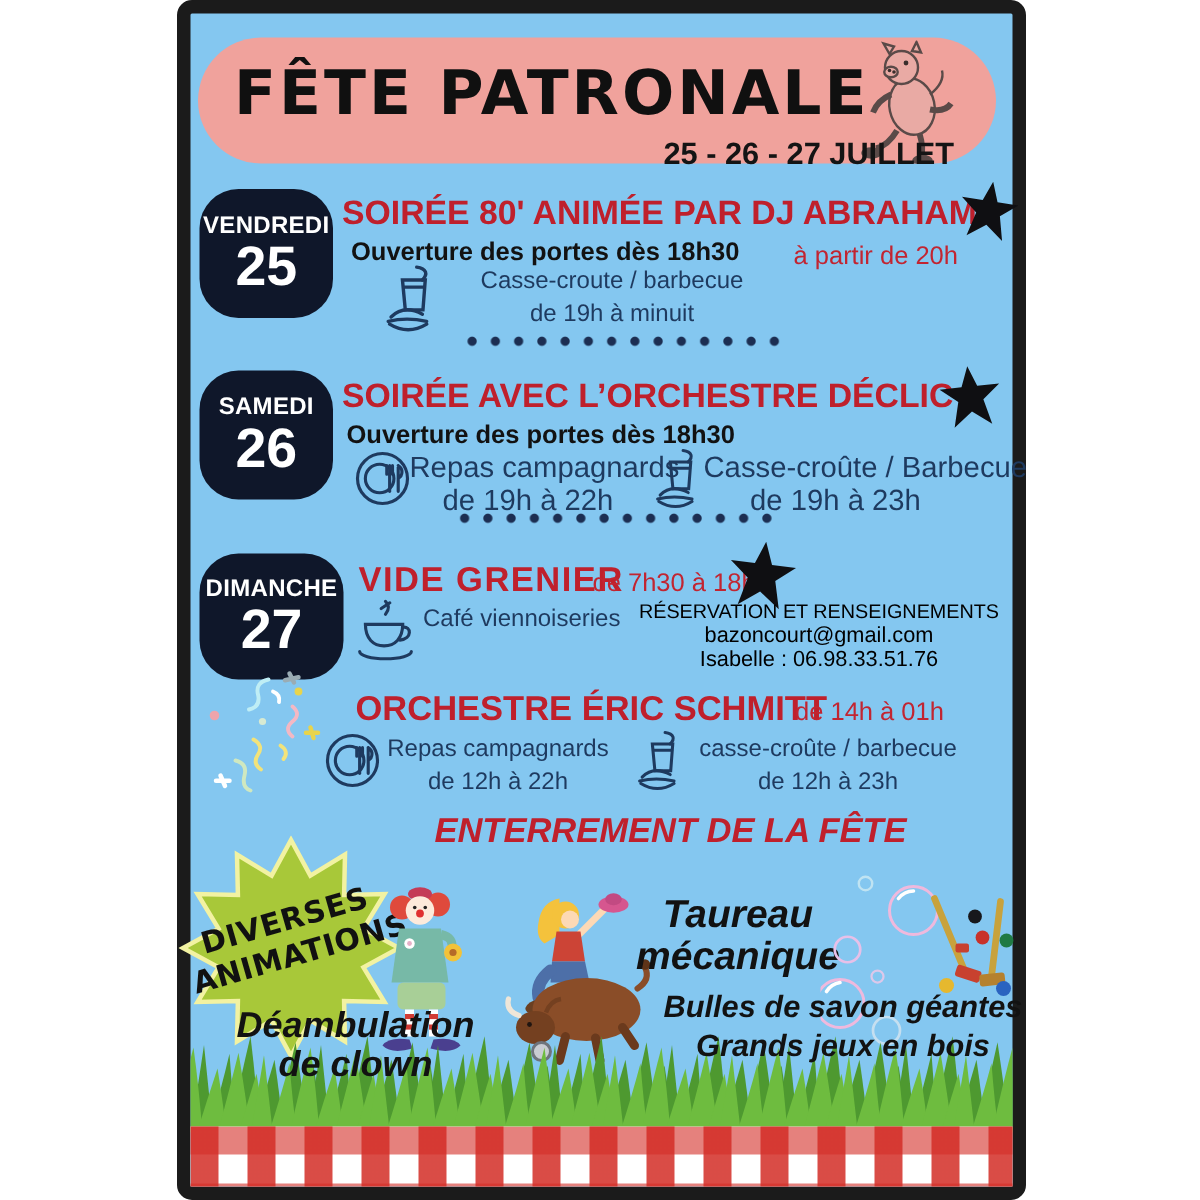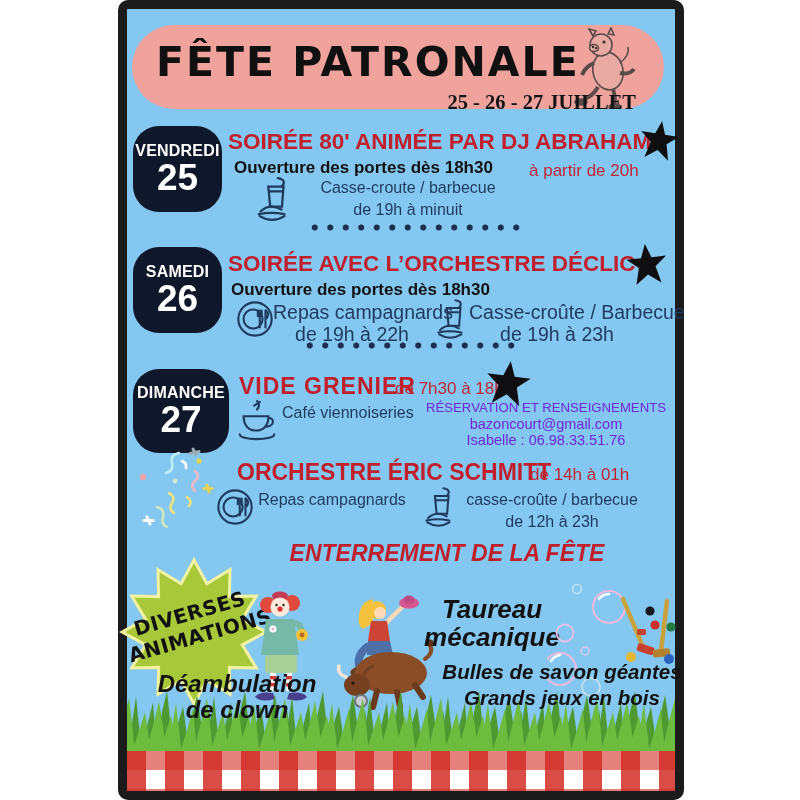--- a/index.html
+++ b/index.html
@@ -7,42 +7,42 @@
        font-family:"Liberation Sans", sans-serif;}
   .poster{position:absolute;left:118px;top:0;width:566px;height:800px;box-sizing:border-box;
           background:#84c7f0;border:9px solid #1b1b1b;border-radius:10px;padding-left:44px;}
   .abs{position:absolute;}
 
   
   .header-pill{left:5px;top:16px;width:532px;height:84px;background:#f0a29c;border-radius:44px;}
   .title{left:24px;top:13px;font-family:"DejaVu Sans",sans-serif;font-weight:800;
          font-size:41px;letter-spacing:2px;color:#101010;white-space:nowrap;}
   .pig{left:436px;top:2px;}
-  .dates{right:28px;top:66px;font-size:20.5px;font-weight:bold;color:#141414;white-space:nowrap;font-family:Liberation Serif, serif;}
+  .dates{right:28px;top:66px;font-size:20.5px;font-weight:bold;color:#141414;white-space:nowrap;}
 
   
   .badge{background:#0f172a;border-radius:26px;color:#fff;text-align:center;
          display:flex;flex-direction:column;justify-content:center;}
   .badge .bname{font-size:16px;font-weight:bold;letter-spacing:.2px;}
   .badge .bnum{font-size:37px;font-weight:bold;line-height:36px;}
   .badge-fri{left:6px;top:117px;width:89px;height:86px;}
   .badge-sat{left:6px;top:238px;width:89px;height:86px;}
   .badge-sun{left:6px;top:360px;width:96px;height:84px;}
 
   .headline{color:#bf202c;font-weight:bold;font-size:22.5px;white-space:nowrap;}
   .rednote{color:#c22531;font-size:17px;white-space:nowrap;}
   .doors{font-weight:bold;font-size:17px;color:#121212;white-space:nowrap;}
   .food{text-align:center;color:#1e3a5f;font-size:16px;line-height:22px;}
   .food .l1,.food .l2{white-space:nowrap;}
   .dots{height:7px;background-image:radial-gradient(circle,#1c2e52 2.7px,transparent 3.4px);
         background-size:15.5px 7px;background-repeat:repeat-x;background-position:left center;}
 
   .star svg{display:block;width:100%;height:100%;}
 
-  .contact{text-align:center;color:#6d28d9;line-height:16px;}
+  .contact{text-align:center;color:#000000;line-height:16px;}
   .contact .c1{font-size:13.2px;}
   .contact .c2,.contact .c3{font-size:14.5px;}
 
   .closing{color:#bf202c;font-weight:bold;font-style:italic;font-size:23px;text-align:center;white-space:nowrap;}
 
   
   .burst-text{transform:rotate(-16deg);text-align:center;color:#111;
               font-family:"DejaVu Sans",sans-serif;font-weight:800;font-size:20px;line-height:24px;letter-spacing:.5px;}
   .fancy{font-family:Liberation Sans, sans-serif;font-weight:bold;font-style:italic;color:#121212;text-align:center;}
   .taureau{font-size:26px;line-height:28px;}
@@ -205,20 +205,21 @@
     <svg width="40" height="40" viewBox="0 0 42 42" fill="none" stroke="#1e3a5f" stroke-width="2.2" stroke-linecap="round">
       <circle cx="21" cy="21" r="17.5"></circle>
         <circle cx="19" cy="21" r="10"></circle>
       <path d="M26 12 v18"></path>
         <path d="M24 12 v6 M28 12 v6"></path>
       <path d="M32 12 v18 M32 12 c3.5 2 3.5 7 0 9"></path>
     </svg>
   </div>
   <div class="abs food" style="left:126px;top:480px;width:158px;">
     <div class="l1">Repas campagnards</div>
+    <div class="l2">de 12h à 22h</div>
   </div>
   <div class="abs" style="left:296px;top:475px;">
     <svg width="34" height="46" viewBox="0 0 40 50" fill="none" stroke="#1e3a5f" stroke-width="2.4" stroke-linecap="round">
       <path d="M24 3 c7 1 8 5 4 9"></path>
       <path d="M14 12 L30 12 L28.4 33 L16 33 Z"></path>
         <path d="M15 17 h14"></path>
       <path d="M6 38 q9 -9 22 -2"></path>
         <path d="M4 41 q13 -3 27 0"></path>
         <path d="M5 43 q13 8 26 0"></path>
     </svg>

